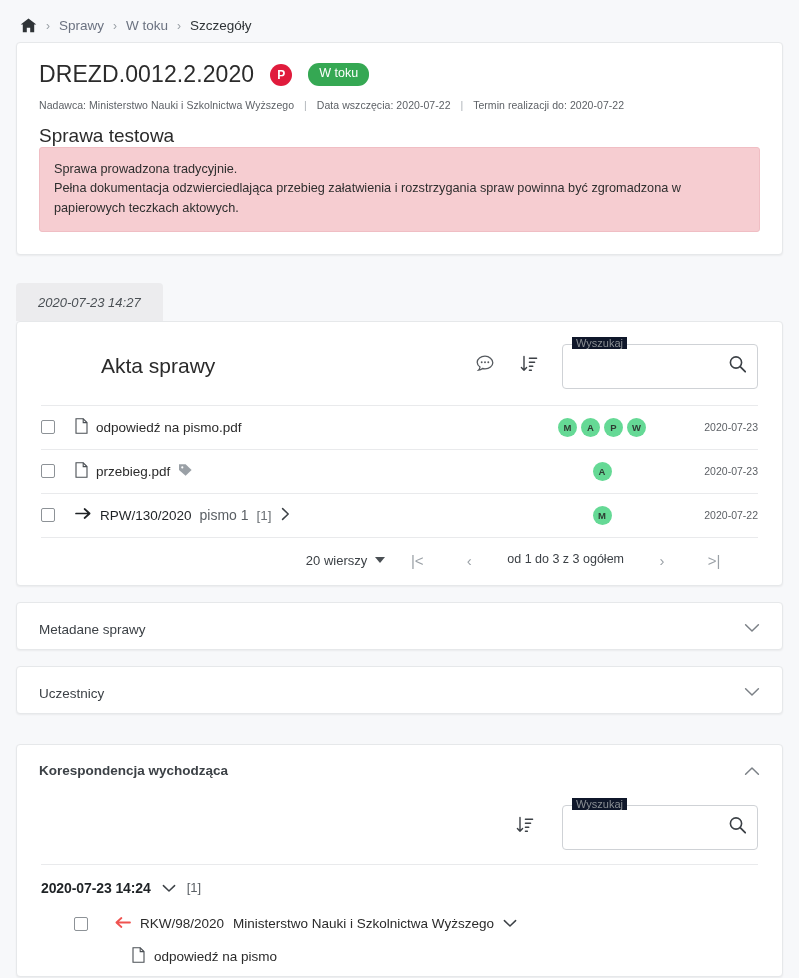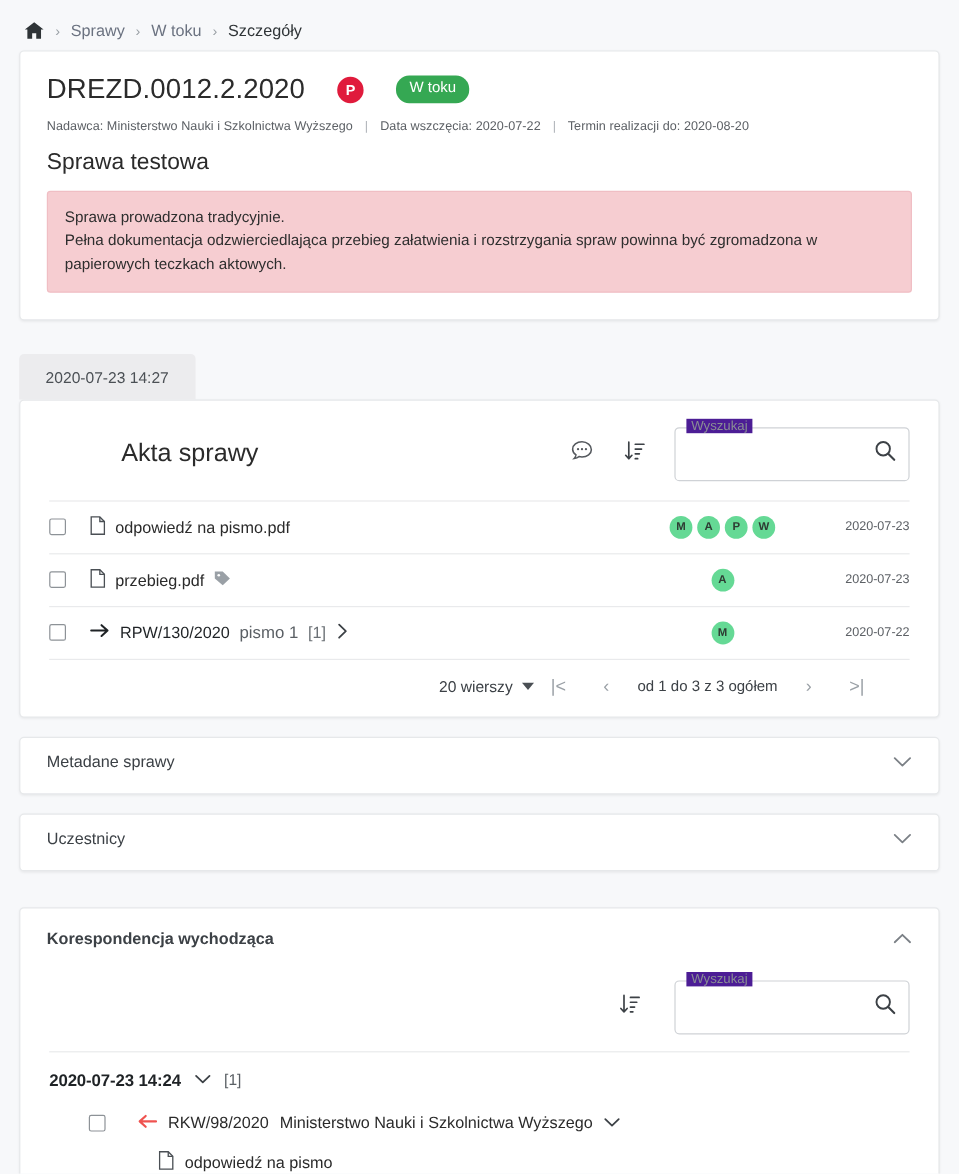--- a/index.html
+++ b/index.html
@@ -26,21 +26,21 @@
   .card {
     background: #fff;
     border: 1px solid #e6e8ea;
     border-radius: 4px;
     box-shadow: 0 1px 2px rgba(0,0,0,.055);
     margin: 0 16px;
   }
 
   
   .header-card { padding: 18px 22px 22px 22px; }
-  .title-row { display: flex; align-items: center; gap: 27px; }
+  .title-row { display: flex; align-items: center; gap: 16px; }
   .case-id {
     font-size: 23px; font-weight: 400; color: #2b2b2b; letter-spacing: .1px;
   }
   .badge-p {
     width: 22px; height: 22px; border-radius: 50%;
     background: #e01b3c; color: #fff;
     font-size: 12px; font-weight: 700;
     display: flex; align-items: center; justify-content: center;
   }
   .badge-status {
@@ -52,30 +52,30 @@
   .meta-line {
     margin-top: 11px;
     font-size: 10.5px; color: #5d6166; letter-spacing: .05px;
   }
   .meta-sep { color: #adb2b7; padding: 0 7px; }
   .case-name {
     margin-top: 14px;
     font-size: 19px; font-weight: 400; color: #2b2b2b;
   }
   .alert {
-    margin-top: 12px;
+    margin-top: 0;
     background: #f6cdd1;
     border: 1px solid #f0bec4;
     border-radius: 3px;
     padding: 12px 14px 13px;
     font-size: 12.7px; line-height: 1.52; color: #2e2e2e;
   }
 
   
-  .tab-strip { margin: 28px 0 0 16px; display: flex; }
+  .tab-strip { margin: 28px 0 0 16px; display: flex; font-style: italic; }
   .tab {
     background: #ececee;
     border-radius: 4px 4px 0 0;
     padding: 12px 22px 11px;
     font-size: 13px; color: #4b5055;
     cursor: pointer;
   }
 
   
   .akta-card { margin-top: 0; }
@@ -91,21 +91,21 @@
   .ico-btn { cursor: pointer; display: block; }
 
   
   .search-field { position: relative; width: 196px; height: 45px; }
   .search-field .notch {
     position: absolute; inset: 0;
     border: 1px solid #cfd2d6; border-radius: 4px;
   }
   .search-field .lbl {
     position: absolute; top: -7px; left: 10px;
-    background: #4c1d95; padding: 0 4px;
+    background: #0f172a; padding: 0 4px;
     font-size: 11px; color: #8a8f94;
   }
   .search-field input {
     position: absolute; inset: 0;
     border: 0; outline: 0; background: transparent;
     padding: 0 40px 0 12px; font-size: 13px;
     font-family: "Liberation Sans", sans-serif; color: #2b2b2b;
   }
   .search-field .mag {
     position: absolute; right: 11px; top: 50%; transform: translateY(-50%);
@@ -139,33 +139,33 @@
     display: flex; align-items: center; justify-content: center;
   }
   .row-date {
     width: 96px; text-align: right;
     font-size: 10.5px; color: #5d6166;
   }
   .avatars-wrap { width: 120px; display: flex; justify-content: center; }
 
   
   .pager {
-    display: flex; align-items: center; justify-content: flex-end;
-    gap: 0; padding: 14px 24px 16px;
+    display: flex; justify-content: flex-end;
+    gap: 12px; padding: 14px 24px 16px;
     border-top: 1px solid #e9eaec; margin: 0 24px;
     font-size: 13px; color: #3c4146;
   }
   .rows-sel { display: flex; align-items: center; gap: 8px; cursor: pointer; }
   .caret-dn { width: 0; height: 0; border-left: 5px solid transparent; border-right: 5px solid transparent; border-top: 6px solid #4a4f54; }
   .pg-btn { width: 40px; text-align: center; color: #9aa0a6; font-size: 15px; cursor: pointer; user-select: none; }
   .pg-info { font-size: 12.5px; color: #3c4146; padding: 0 6px; white-space: nowrap; }
 
   
   .panel {
-    display: flex; align-items: flex-start;
+    display: flex; align-items: flex-end;
     padding: 12px 22px; height: 48px;
     margin-top: 16px;
   }
   .panel-title { font-size: 13.5px; color: #3c4146; }
   .chev { margin-left: auto; cursor: pointer; }
 
   
   .corr-card { margin-top: 30px; }
   .corr-head { display: flex; align-items: center; padding: 0 22px; height: 52px; font-weight: bold; }
   .corr-tools { padding: 8px 24px 14px; display: flex; align-items: center; justify-content: flex-end; gap: 28px; }
@@ -203,21 +203,21 @@
     <span class="case-id">DREZD.0012.2.2020</span>
     <span class="badge-p">P</span>
     <span class="badge-status">W toku</span>
   </div>
 
   <div class="meta-line">
     <span>Nadawca: Ministerstwo Nauki i Szkolnictwa Wyższego</span>
     <span class="meta-sep">|</span>
     <span>Data wszczęcia: 2020-07-22</span>
     <span class="meta-sep">|</span>
-    <span>Termin realizacji do: 2020-08-20</span>
+    <span>Termin realizacji do: 2020-07-22</span>
   </div>
 
   <div class="case-name">Sprawa testowa</div>
 
   <div class="alert">
     <div>Sprawa prowadzona tradycyjnie.</div>
     <div>Pełna dokumentacja odzwierciedlająca przebieg załatwienia i rozstrzygania spraw powinna być zgromadzona w papierowych teczkach aktowych.</div>
   </div>
 </div>
 

